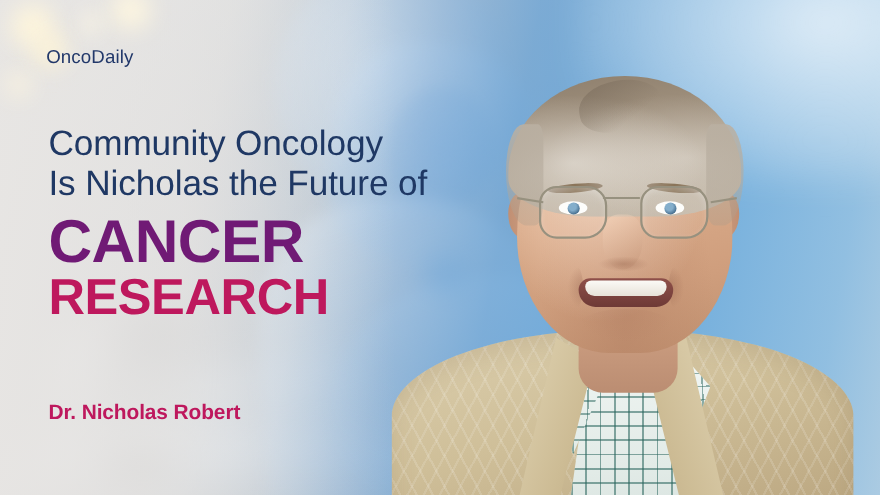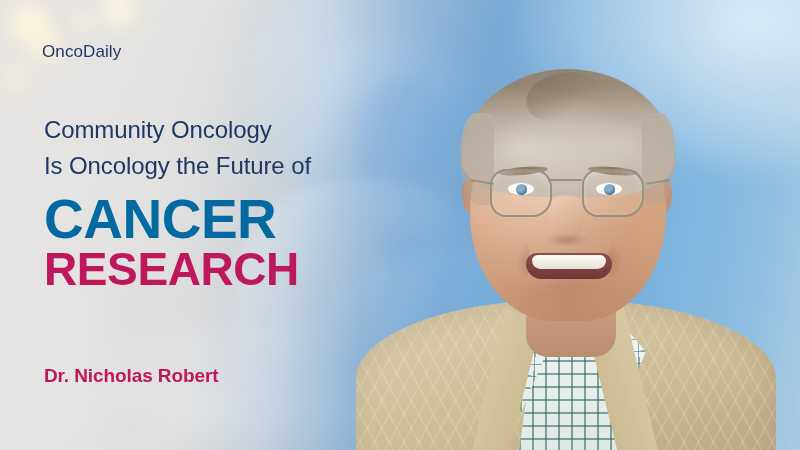--- a/index.html
+++ b/index.html
@@ -164,31 +164,31 @@
     font-size: 17px;
     font-weight: 400;
     letter-spacing: .1px;
     color: #22386a;
   }
 
   .headline { position: absolute; left: 44px; top: 112px; width: 360px; }
 
   .head-line {
     color: #1f3864;
-    font-size: 24px;
+    font-size: 32px;
     font-weight: 400;
     letter-spacing: -0.1px;
     line-height: 36px;
     white-space: nowrap;
   }
 
   .big-cancer {
     display: block;
     margin-top: 6px;
-    color: #0369a1;
+    color: #701a75;
     font-size: 55px;
     font-weight: 700;
     letter-spacing: -0.5px;
     line-height: 58px;
     white-space: nowrap;
   }
 
   .big-research {
     display: block;
     margin-top: -4px;
@@ -449,20 +449,20 @@
     <div class="p glass-r"></div>
     <div class="p bridge"></div>
     <div class="p temple-arm-l"></div>
     <div class="p temple-arm-r"></div>
   </div>
 
   <div class="logo">OncoDaily</div>
 
   <div class="headline">
     <div class="head-line">Community Oncology</div>
-    <div class="head-line">Is Oncology the Future of</div>
+    <div class="head-line">Is Nicholas the Future of</div>
     <div class="big-cancer">CANCER</div>
     <div class="big-research">RESEARCH</div>
   </div>
 
   <div class="speaker">Dr. Nicholas Robert</div>
 
 </div>
 
 </body></html>

